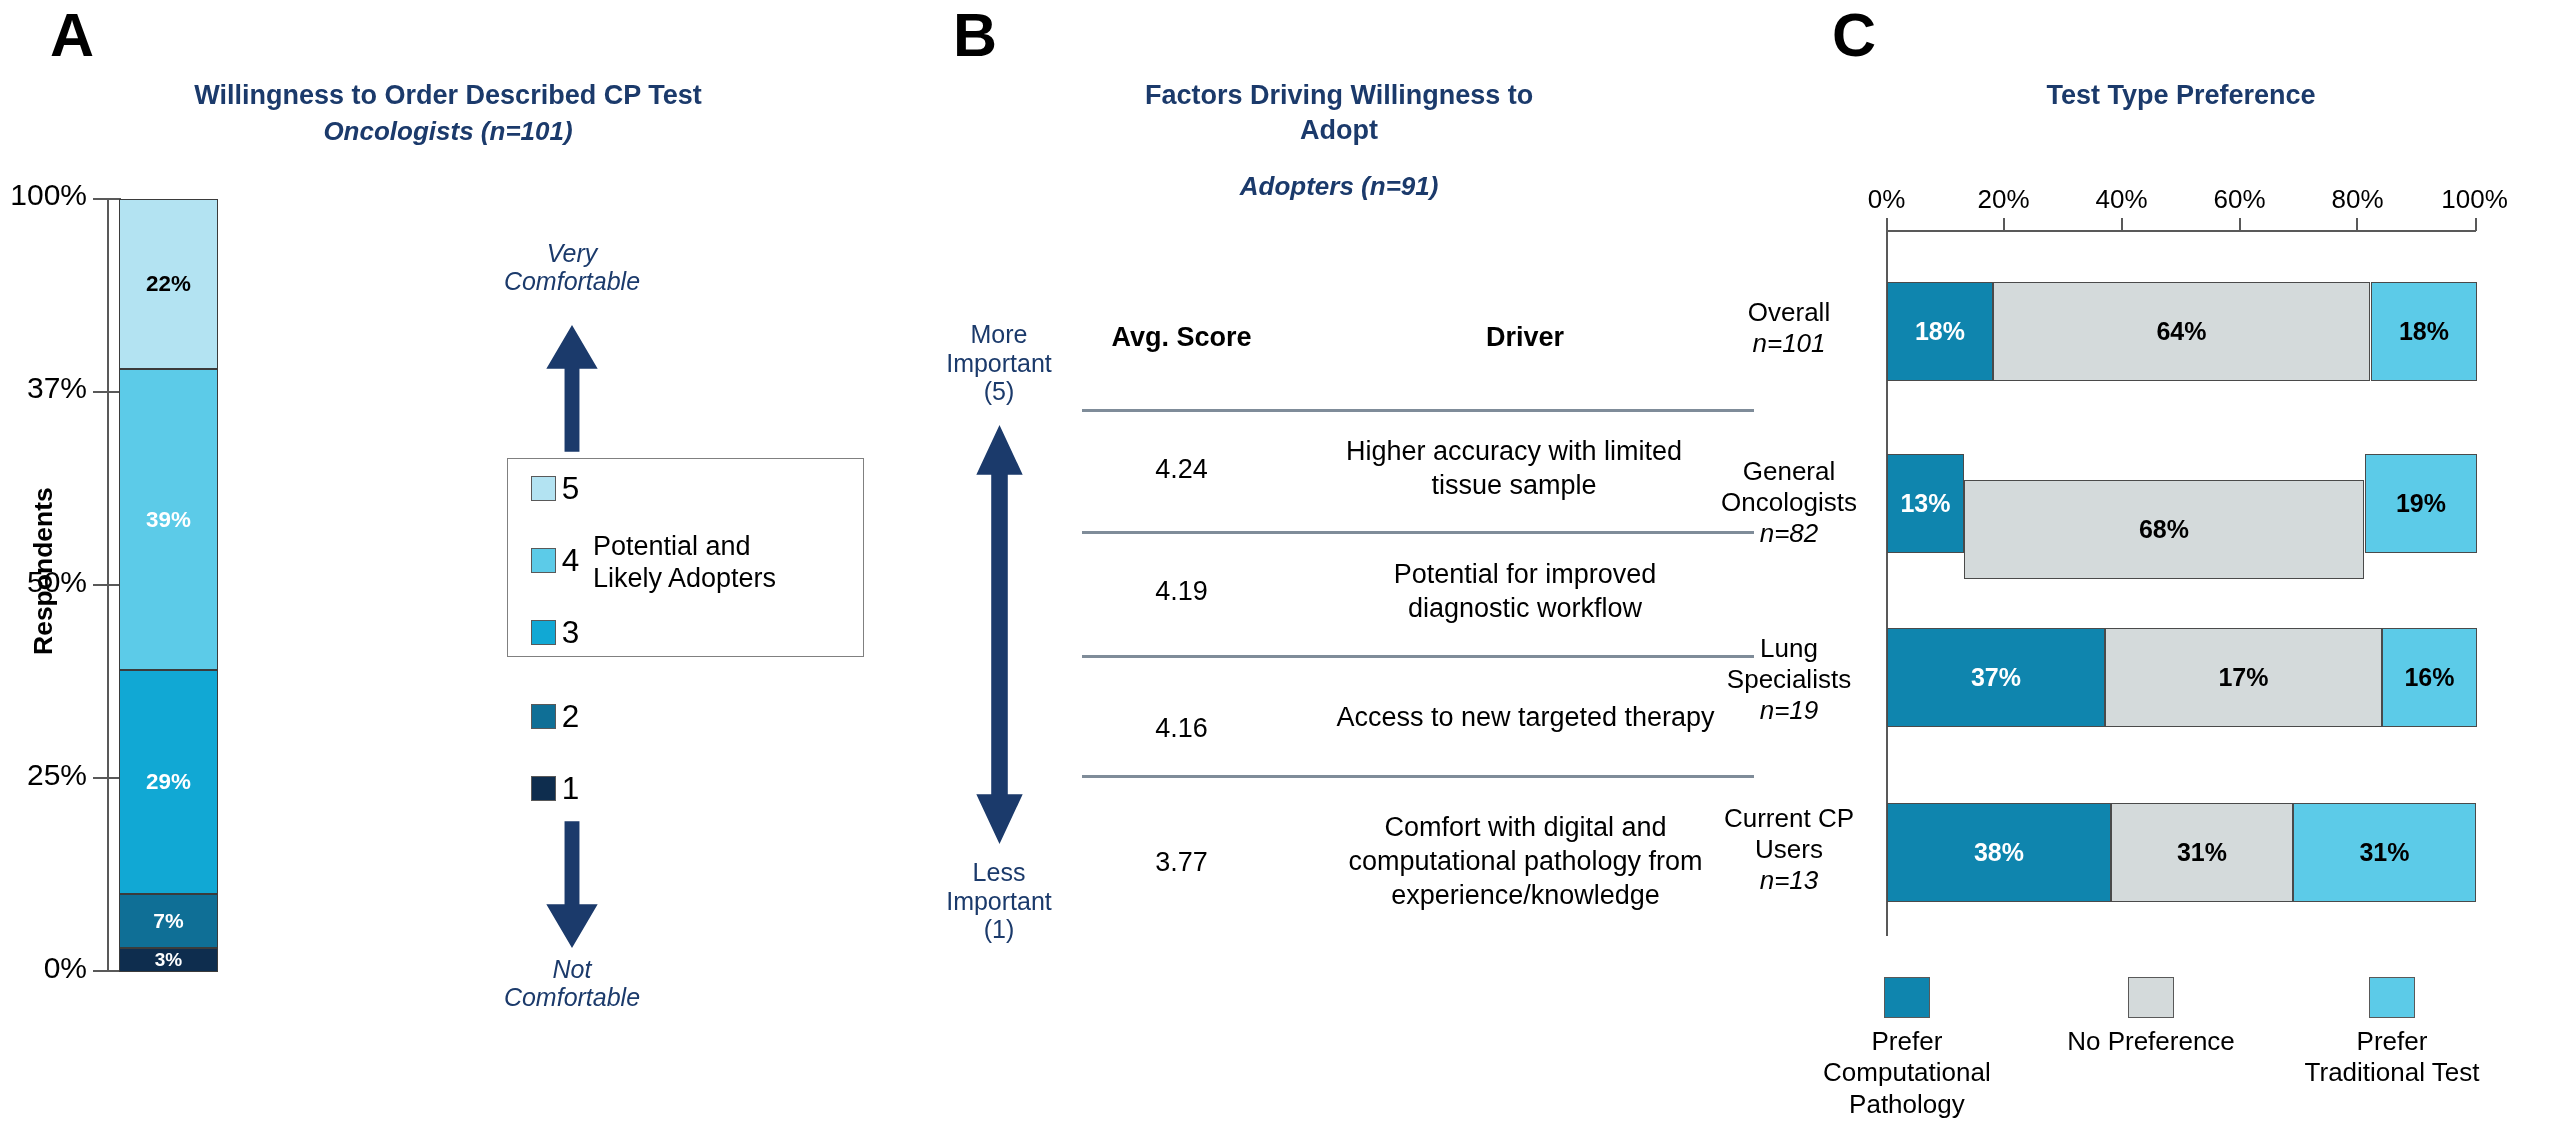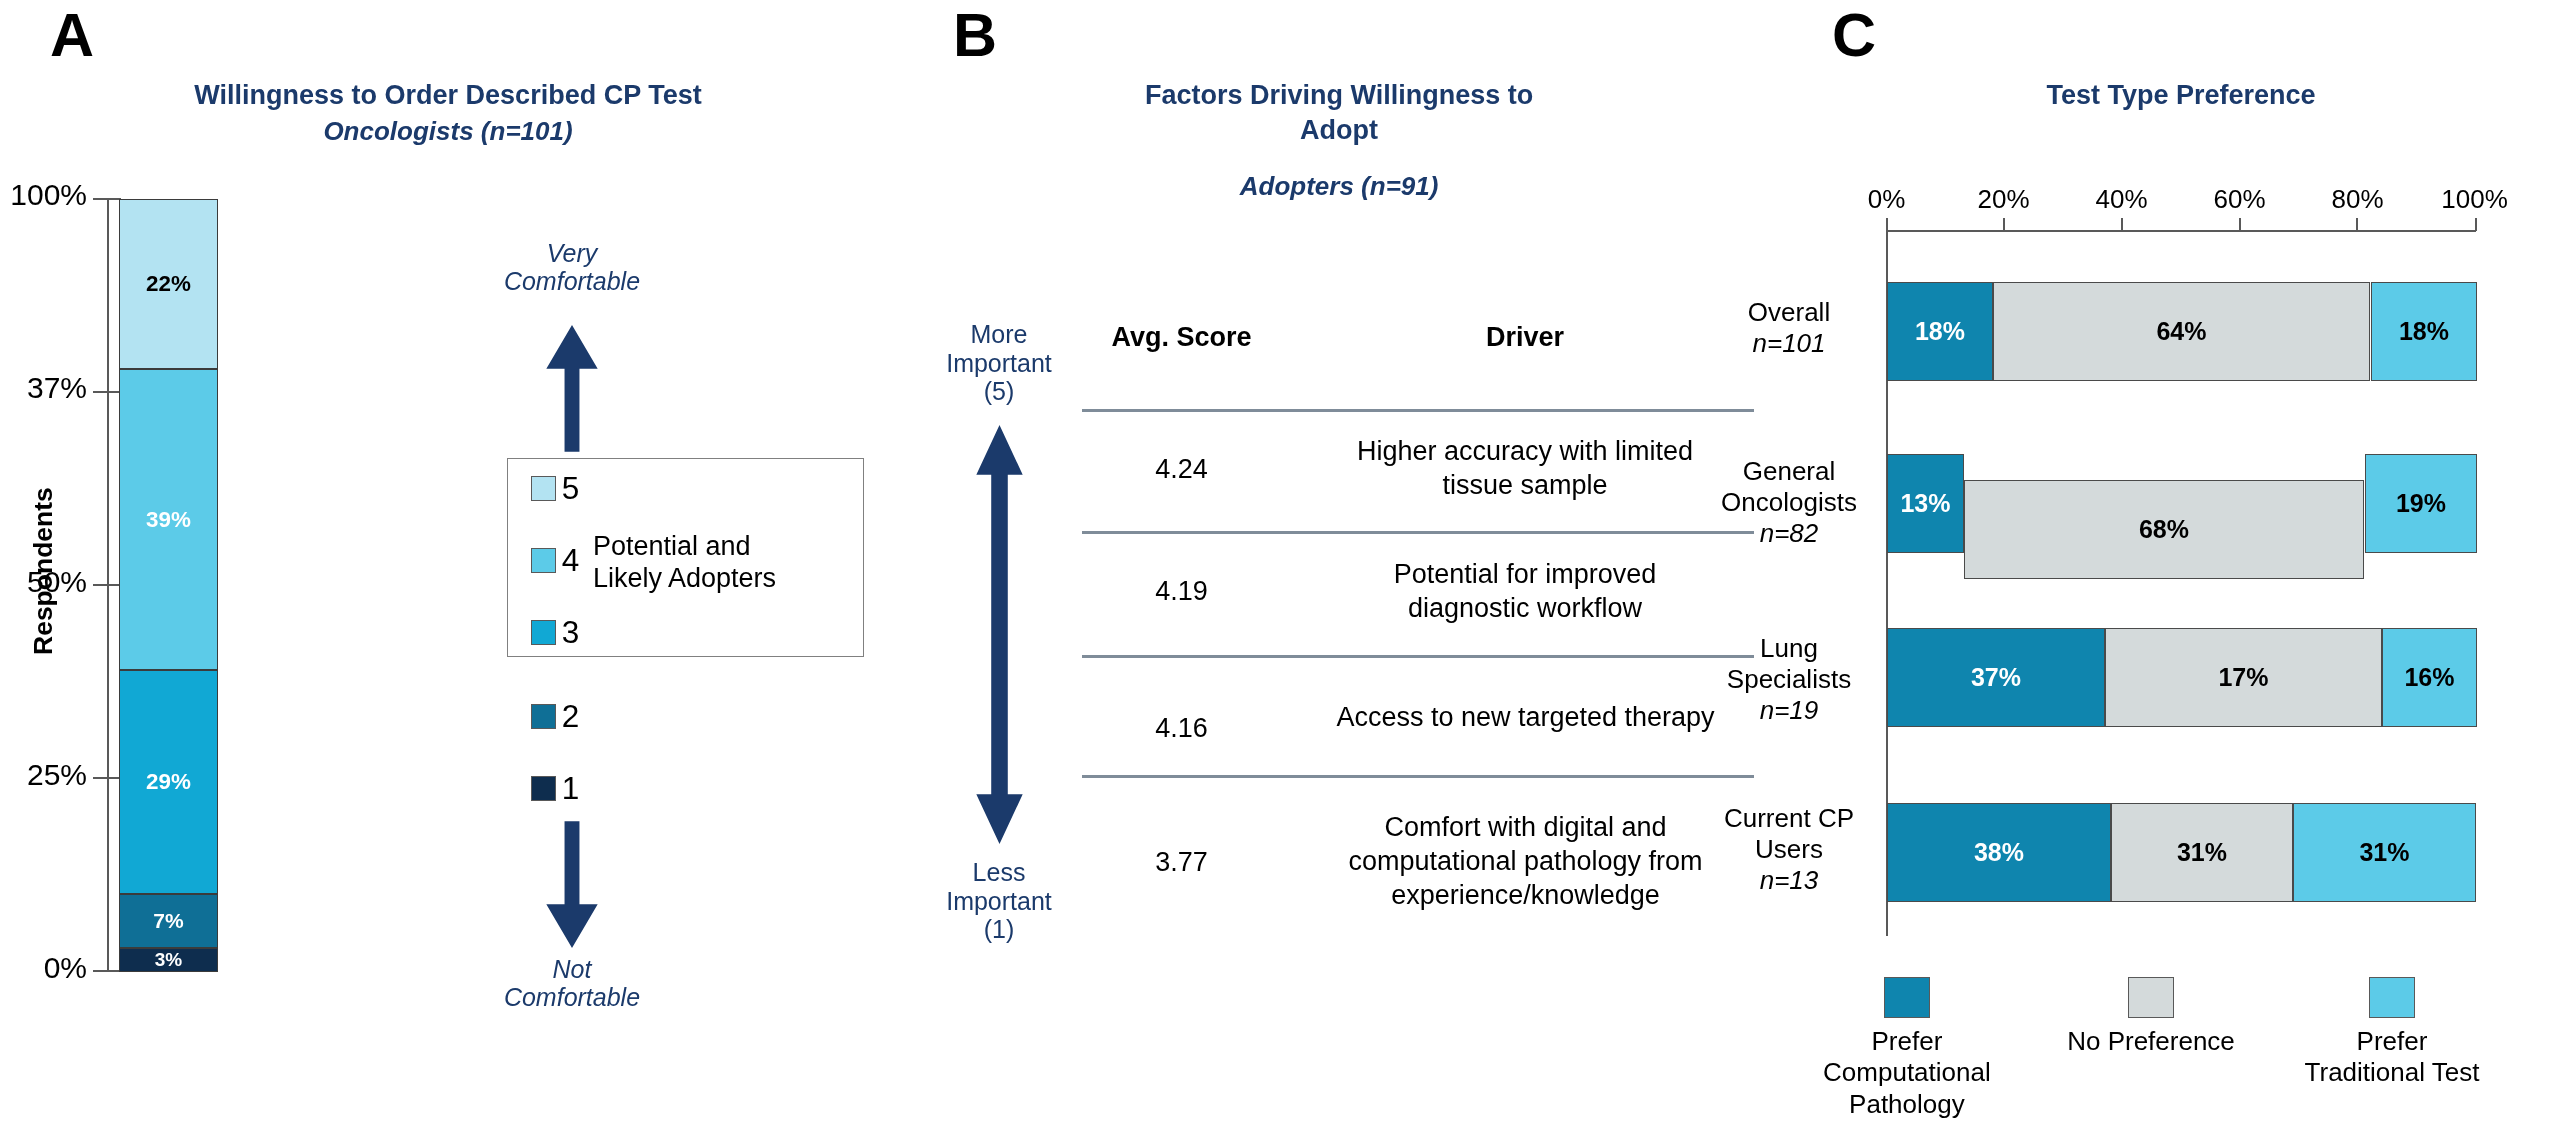--- a/index.html
+++ b/index.html
@@ -322,21 +322,21 @@
 
     <div class="b-head" style="left:166px; top:322px; width:207px;">Avg. Score</div>
     <div class="b-head" style="left:381px; top:322px; width:464px;">Driver</div>
 
     <div class="b-rowline" style="left:170px; top:409px; width:672px;"></div>
     <div class="b-rowline" style="left:170px; top:531px; width:672px;"></div>
     <div class="b-rowline" style="left:170px; top:655px; width:672px;"></div>
     <div class="b-rowline" style="left:170px; top:775px; width:672px;"></div>
 
     <div class="b-score" style="left:166px; top:454px; width:207px;">4.24</div>
-    <div class="b-driver" style="left:381px; top:435px; width:464px;">
+    <div class="b-driver" style="left:370px; top:435px; width:464px;">
       <span>Higher accuracy with limited</span><br>
       <span>tissue sample</span>
     </div>
 
     <div class="b-score" style="left:166px; top:576px; width:207px;">4.19</div>
     <div class="b-driver" style="left:381px; top:558px; width:464px;">
       <span>Potential for improved</span><br>
       <span>diagnostic workflow</span>
     </div>
 

